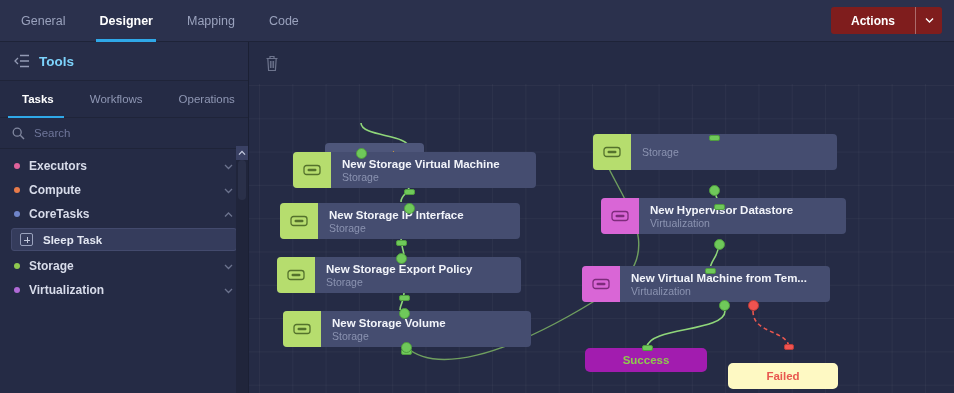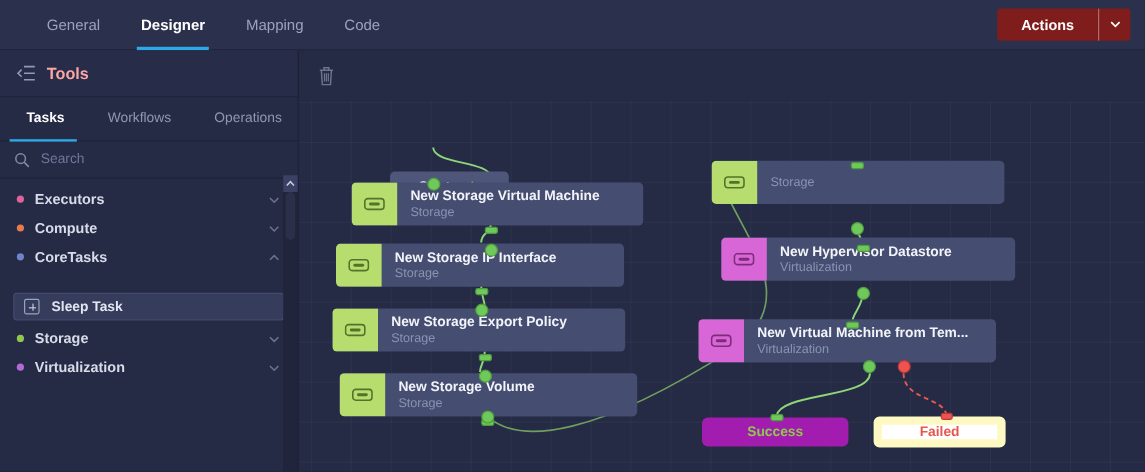--- a/index.html
+++ b/index.html
@@ -11,21 +11,21 @@
   }
   #app { position: relative; width: 954px; height: 393px; background: #252b45; }
 
   
   .topbar {
     position: absolute; top: 0; left: 0; width: 954px; height: 42px;
     background: #2b314d;
     border-bottom: 1px solid #1e2338;
     display: flex; align-items: center;
   }
-  .top-tabs { display: flex; align-items: center; height: 42px; padding-left: 22px; }
+  .top-tabs { display: flex; align-items: center; height: 42px; padding-left: 4px; }
   .top-tab {
     position: relative; height: 42px; display: flex; align-items: center;
     padding: 0 17px; font-size: 12.5px; color: #9aa2bd; cursor: pointer;
   }
   .top-tab.active { color: #ffffff; font-weight: bold; }
   .top-tab.active::after {
     content: ""; position: absolute; bottom: 0; left: 14px; right: 14px;
     height: 2.5px; background: #2fa8e8;
   }
   .actions-wrap {
@@ -47,21 +47,21 @@
   
   .sidebar {
     position: absolute; top: 42px; left: 0; width: 249px; height: 351px;
     background: #252b45; border-right: 1px solid #1b2034;
   }
   .tools-header {
     height: 39px; display: flex; align-items: center; padding-left: 14px;
     border-bottom: 1px solid #1f2439; background: #272d48;
   }
   .panel-icon { width: 16px; height: 14px; margin-right: 9px; opacity: .8; }
-  .tools-title { font-size: 13.5px; font-weight: bold; color: #fca5a5; }
+  .tools-title { font-size: 13.5px; font-weight: bold; color: #7dd3fc; }
 
   .side-tabs {
     height: 37px; display: flex; align-items: stretch;
     border-bottom: 1px solid #1f2439; background: #252b45;
   }
   .side-tab {
     position: relative; flex: 0 0 auto; display: flex; align-items: center;
     justify-content: flex-start; padding: 0 18px;
     font-size: 11.5px; color: #8f97b4; cursor: pointer;
   }
@@ -86,21 +86,21 @@
   .tree { position: relative; padding-top: 5px; }
   .tree-row {
     position: relative; height: 24px; display: flex; align-items: center;
     padding: 0 14px 0 14px; cursor: pointer;
   }
   .bullet { width: 6px; height: 6px; border-radius: 50%; margin-right: 9px; flex: 0 0 auto; }
   .tree-label { flex: 1; font-size: 12px; font-weight: bold; color: #d8dcea; }
   .chev { width: 11px; height: 11px; opacity: .6; }
 
   .sleep-item {
-    margin: 18px 11px 3px 11px; height: 23px; border-radius: 3px;
+    margin: 2px 11px 3px 11px; height: 23px; border-radius: 3px;
     background: #353c5c; border: 1px solid #434a6d;
     display: flex; align-items: center; padding-left: 8px; cursor: pointer;
   }
   .plus-box {
     width: 13px; height: 13px; border: 1px solid #9aa2bd; border-radius: 2px;
     position: relative; margin-right: 10px; flex: 0 0 auto;
   }
   .plus-box::before, .plus-box::after {
     content: ""; position: absolute; background: #c3c9dc;
   }
@@ -166,21 +166,21 @@
   }
   .start-label { font-size: 11.5px; font-weight: bold; color: #f0f2f8; }
 
   .node-term {
     position: absolute; z-index: 4; border-radius: 5px; background: #a21caf;
     display: flex; align-items: center; justify-content: center; cursor: pointer;
   }
   .term-label { font-size: 11.5px; font-weight: bold; }
   .node-term.success .term-label { color: #8fc84f; }
   .node-term.failed {
-    background: #ffffff; border: 7px solid #fef9c3;
+    background: #fef9c3; border: 2px solid #fef9c3; margin-top: 16px;
   }
   .node-term.failed .term-label { color: #e8574f; }
 
   .port {
     position: absolute; z-index: 5; border-radius: 50%;
   }
   .port.out { width: 11px; height: 11px; background: #6fc95a; border: 1px solid #4f9c3f; }
   .port.err { width: 11px; height: 11px; background: #ef5350; border: 1px solid #b93b38; }
   .port.in {
     width: 11px; height: 6px; border-radius: 2px;

